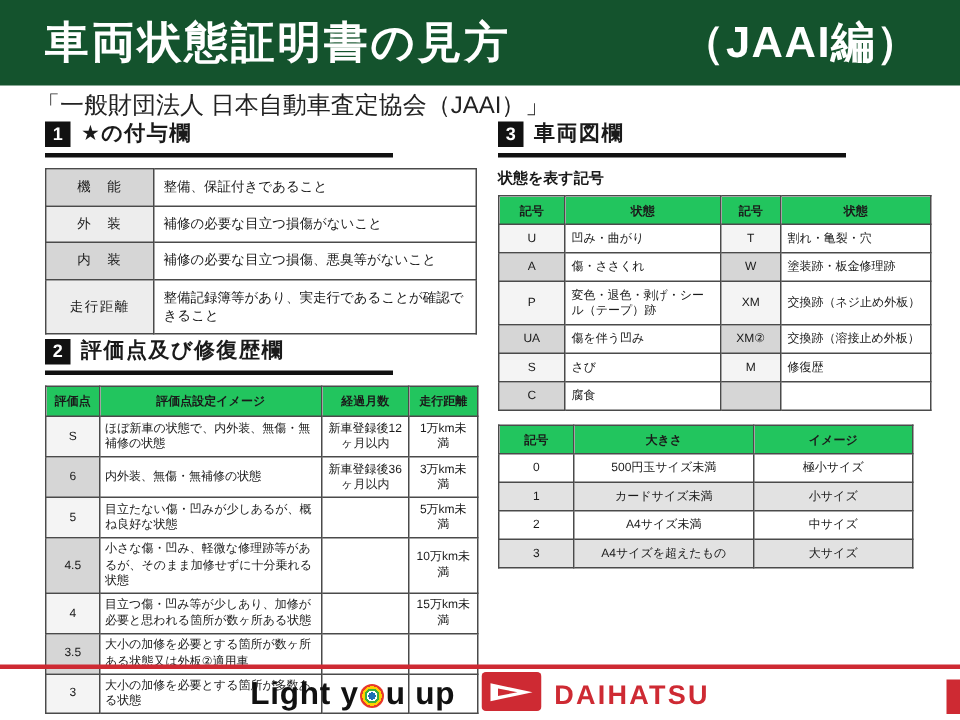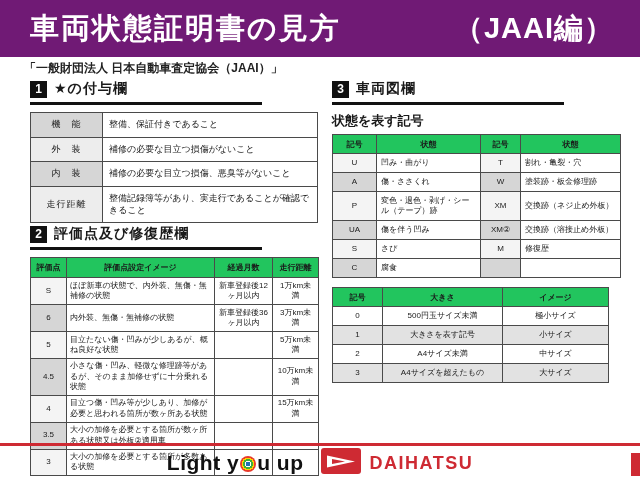--- a/index.html
+++ b/index.html
@@ -1,24 +1,24 @@
 <!DOCTYPE html>
 <html><head>
 <meta charset="utf-8">
 <style>
   html,body{margin:0;padding:0;}
   body{width:640px;height:480px;font-family:"Liberation Sans","DejaVu Sans",sans-serif;background:#fff;color:#1a1a1a;}
   .page{position:relative;width:640px;height:480px;overflow:hidden;background:#fff;}
 
   
-  .banner{position:absolute;top:0;left:0;width:640px;height:57px;background:#701a75;
+  .banner{position:absolute;top:0;left:0;width:640px;height:57px;background:#14532d;
           display:flex;align-items:center;justify-content:space-between;box-sizing:border-box;padding:0 26px 0 30px;}
   .banner-title{color:#fff;font-weight:bold;font-size:29px;letter-spacing:2px;}
   .banner-edition{color:#fff;font-weight:bold;font-size:29px;letter-spacing:1px;}
-  .subtitle{position:absolute;top:60px;left:24px;font-size:12px;font-weight:bold;color:#222;}
+  .subtitle{position:absolute;top:60px;left:24px;font-size:16px;font-weight:normal;color:#222;}
 
   
   .col{position:absolute;top:78px;}
   .col-left{left:30px;width:288px;}
   .col-right{left:332px;width:288px;}
 
   .sec-header{display:flex;align-items:center;gap:7px;border-bottom:3px solid #111;
               width:232px;padding-bottom:4px;margin:2px 0 7px 0;}
   .badge{width:17px;height:17px;background:#111;color:#fff;font-weight:bold;font-size:12px;
          display:flex;align-items:center;justify-content:center;flex:0 0 17px;}
@@ -37,21 +37,21 @@
 
   
   .t2{width:288px;}
   .t2 th{font-size:8px;padding:4px 2px;}
   .t2 td{font-size:8px;padding:2.5px 3px;line-height:1.3;}
   .t2 td:first-child,.t2 td:nth-child(3),.t2 td:nth-child(4){text-align:center;}
   .t2 tbody tr:nth-child(even) td:first-child{background:#d6d6d6;}
   .t2 tbody tr:nth-child(odd) td:first-child{background:#f4f4f4;}
 
   
-  .tbl-label{font-size:13px;font-weight:bold;margin:3px 0 4px 0;}
+  .tbl-label{font-size:10px;font-weight:bold;margin:3px 0 4px 0;}
   .t3{width:288px;margin-bottom:9px;}
   .t3 th,.t4 th{font-size:8px;padding:3.5px 2px;}
   .t3 td,.t4 td{font-size:8px;padding:4px 4px;line-height:1.25;}
   .t3 td:nth-child(1),.t3 td:nth-child(3){text-align:center;}
   .t3 tbody tr:nth-child(even) td:nth-child(1),
   .t3 tbody tr:nth-child(even) td:nth-child(3){background:#d6d6d6;}
   .t3 tbody tr:nth-child(odd) td:nth-child(1),
   .t3 tbody tr:nth-child(odd) td:nth-child(3){background:#f4f4f4;}
   .t4{width:276px;}
   .t4 td{text-align:center;}
@@ -261,21 +261,21 @@
         </tr>
       </thead>
       <tbody>
         <tr>
           <td>0</td>
           <td>500円玉サイズ未満</td>
           <td>極小サイズ</td>
         </tr>
         <tr>
           <td>1</td>
-          <td>大きさを表す記号</td>
+          <td>カードサイズ未満</td>
           <td>小サイズ</td>
         </tr>
         <tr>
           <td>2</td>
           <td>A4サイズ未満</td>
           <td>中サイズ</td>
         </tr>
         <tr>
           <td>3</td>
           <td>A4サイズを超えたもの</td>

